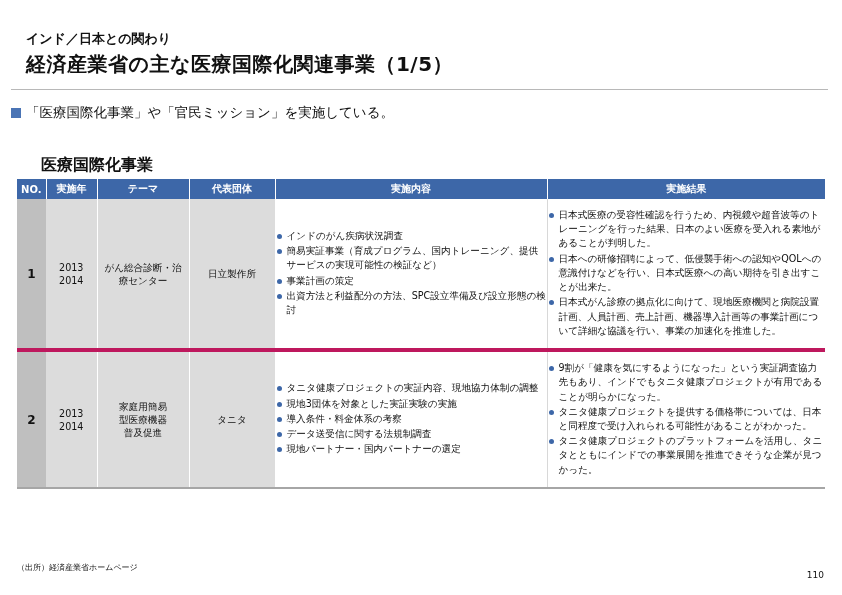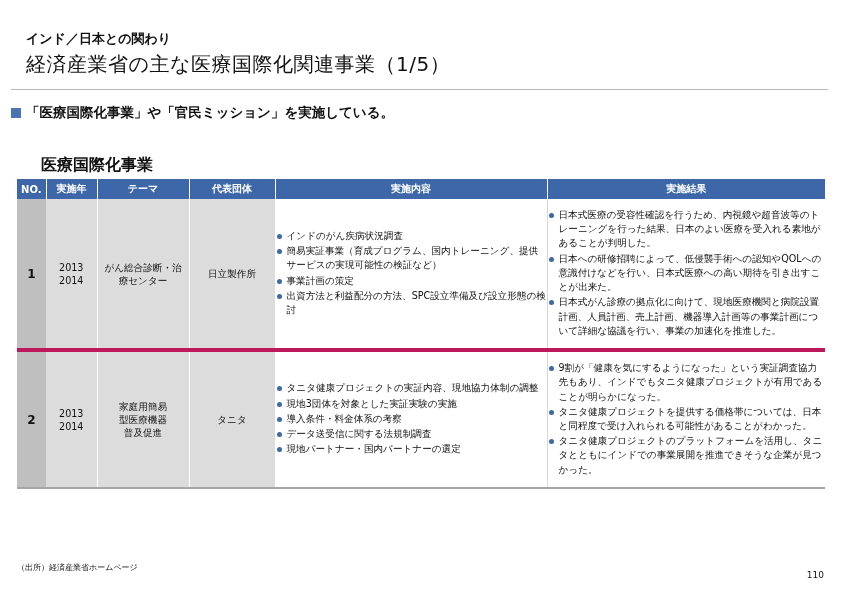--- a/index.html
+++ b/index.html
@@ -1,21 +1,21 @@
 <!DOCTYPE html>
 <html><head>
 <meta charset="utf-8">
 <style>
   html, body { margin:0; padding:0; background:#ffffff; }
   body { width:842px; height:595px; position:relative; overflow:hidden;
          font-family:"DejaVu Sans","Liberation Sans",sans-serif; color:#111; }
   .subtitle { position:absolute; left:26px; top:30px; font-size:13px; font-weight:bold; letter-spacing:0px; }
-  .title { position:absolute; left:26px; top:51px; font-size:20px; font-weight:normal; letter-spacing:0.5px; }
+  .title { position:absolute; left:26px; top:51px; font-size:20px; font-weight:bold; letter-spacing:0.5px; }
   .rule { position:absolute; left:11px; top:89px; width:817px; height:1px; background:#b8b8b8; }
-  .lead { position:absolute; left:11px; top:104px; font-size:13.5px; display:flex; align-items:center;font-weight:bold; }
+  .lead { position:absolute; left:11px; top:104px; font-size:13.5px; display:flex; align-items:center; }
   .lead .sq { width:10px; height:10px; background:#4a74b5; margin-right:5px; display:inline-block; }
   .section { position:absolute; left:17px; top:155px; font-size:16px; font-weight:bold;padding-left:24px; }
   table.grid { position:absolute; left:17px; top:179px; width:808px; border-collapse:collapse; table-layout:fixed; font-size:9.6px; }
   table.grid th { background:#3d67a8; color:#fff; font-weight:bold; height:20px; font-size:10px; border-right:1px solid #ffffff; padding:0; text-align:center;margin-top:43px; }
   table.grid th:last-child { border-right:none; }
   table.grid td { vertical-align:middle; padding:0; }
   td.no { background:#bfbfbf; text-align:center; font-weight:bold; font-size:12px; }
   td.gray { background:#dcdcdc; text-align:center; border-right:1px solid #ffffff; line-height:13px; }
   td.txt { vertical-align:top; padding:6px 6px 4px 6px; line-height:14.2px; border-right:1px solid #d8d8d8; }
   td.txt:last-child { border-right:none; }

